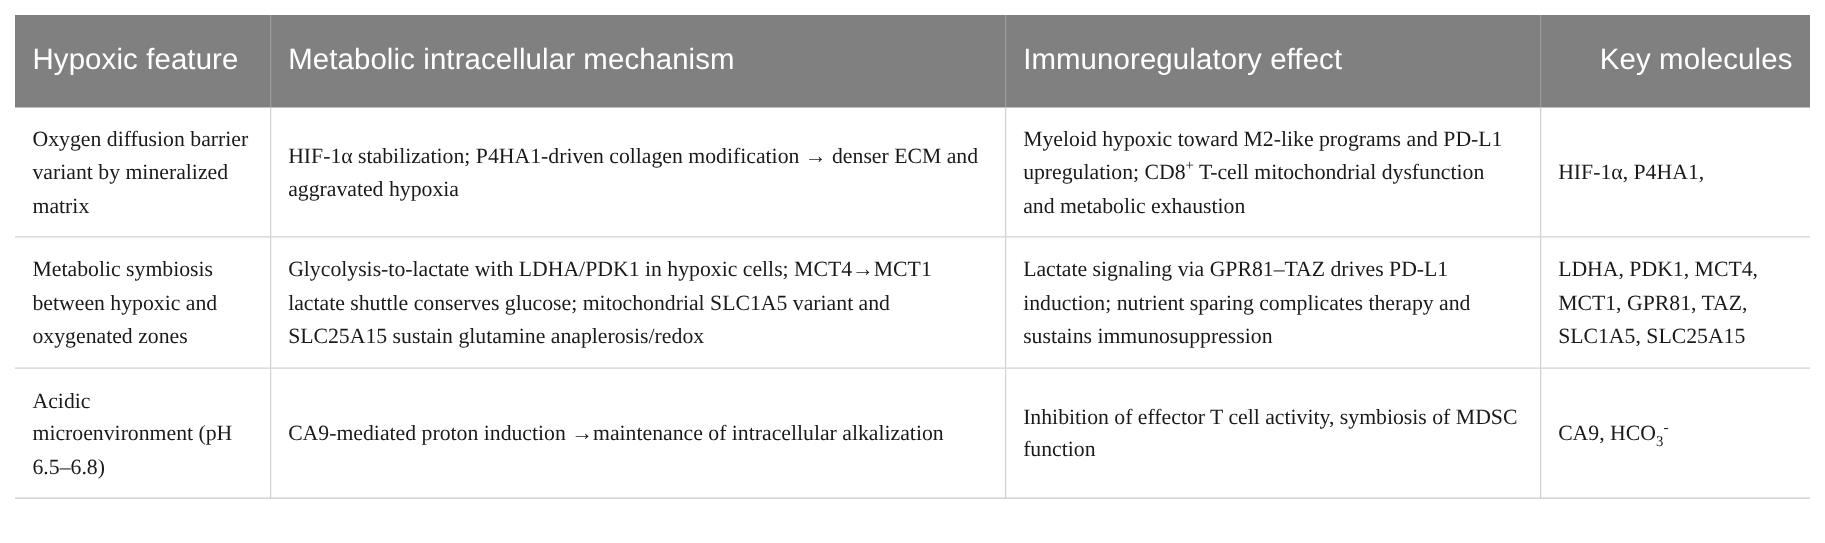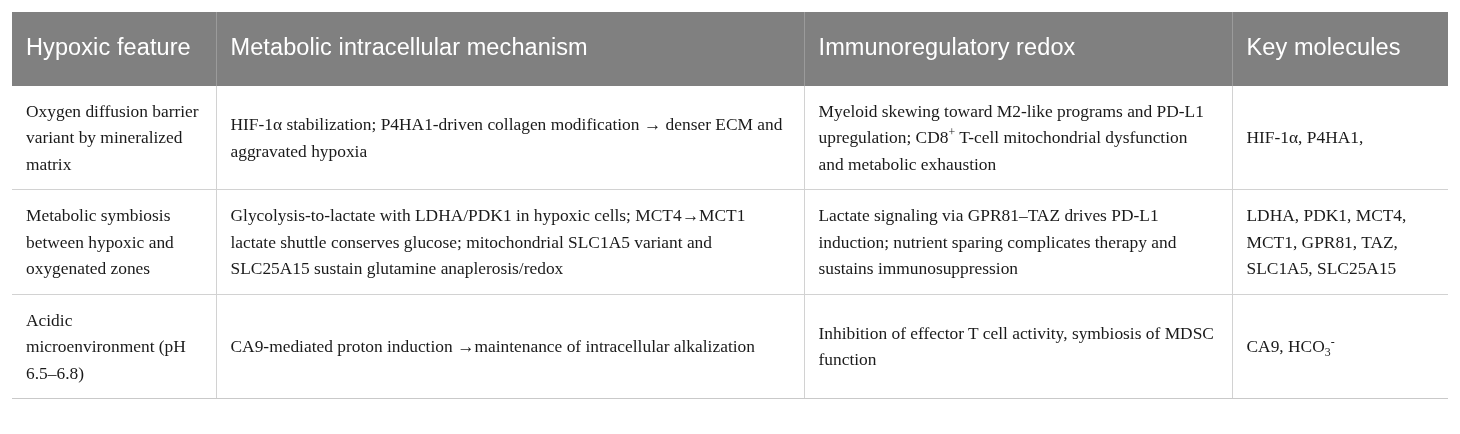--- a/index.html
+++ b/index.html
@@ -45,20 +45,21 @@
     text-align: left;
     vertical-align: middle;
     padding: 10px 14px 12px 14px;
     height: 74px;
     box-sizing: border-box;
     border-right: 1px solid #9b9b9b;
     letter-spacing: 0.1px;
   }
   thead th:last-child {
     border-right: none;
+    text-align: right;
   }
   
   tbody td {
     font-family: "Liberation Serif", serif;
     font-size: 17.4px;
     line-height: 1.52;
     color: #1a1a1a;
     text-align: left;
     vertical-align: middle;
     padding: 12px 16px 12px 14px;
@@ -92,33 +93,33 @@
       <colgroup>
         <col class="c1">
           <col class="c2">
           <col class="c3">
           <col class="c4">
       </colgroup>
       <thead>
         <tr>
           <th>Hypoxic feature</th>
           <th>Metabolic intracellular mechanism</th>
-          <th>Immunoregulatory redox</th>
+          <th>Immunoregulatory effect</th>
           <th>Key molecules</th>
         </tr>
       </thead>
       <tbody>
         <tr>
           <td>
               <span class="cell-text">Oxygen diffusion barrier variant by mineralized matrix</span>
             </td>
           <td>
               <span class="cell-text">HIF-1α stabilization; P4HA1-driven collagen modification → denser ECM and aggravated hypoxia</span>
             </td>
-          <td><span>Myeloid skewing toward M2-like programs and PD-L1 upregulation; CD8</span><sup>+</sup><span> T-cell mitochondrial dysfunction and metabolic exhaustion</span></td>
+          <td><span>Myeloid hypoxic toward M2-like programs and PD-L1 upregulation; CD8</span><sup>+</sup><span> T-cell mitochondrial dysfunction and metabolic exhaustion</span></td>
           <td>
               <span class="cell-text">HIF-1α, P4HA1,</span>
             </td>
         </tr>
         <tr>
           <td>
               <span class="cell-text">Metabolic symbiosis between hypoxic and oxygenated zones</span>
             </td>
           <td>
               <span class="cell-text">Glycolysis-to-lactate with LDHA/PDK1 in hypoxic cells; MCT4→MCT1 lactate shuttle conserves glucose; mitochondrial SLC1A5 variant and SLC25A15 sustain glutamine anaplerosis/redox</span>

